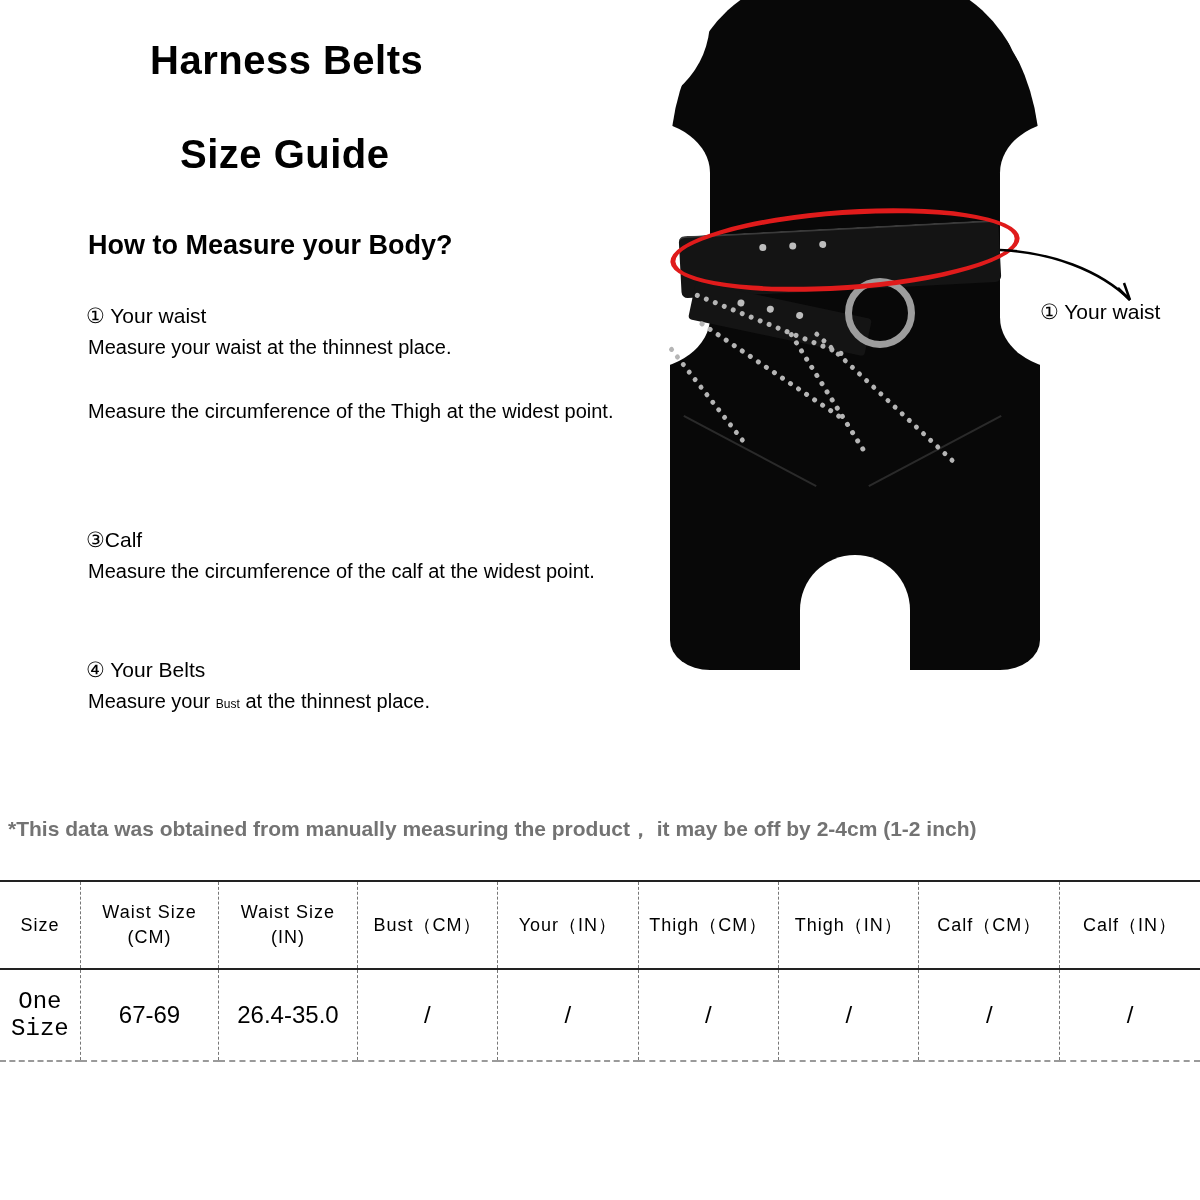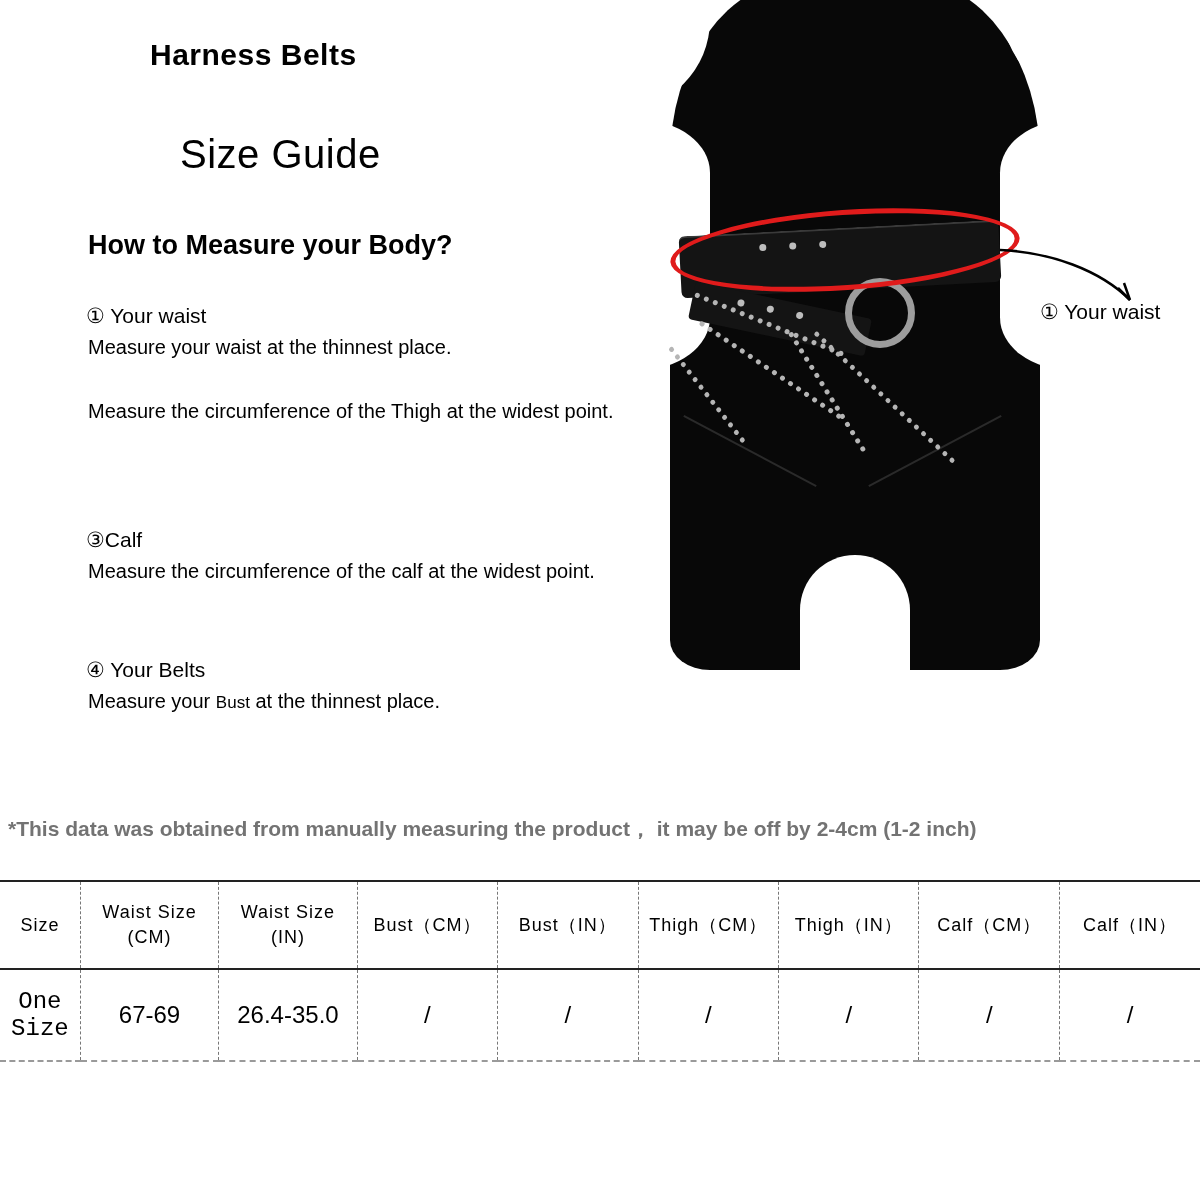--- a/index.html
+++ b/index.html
@@ -21,30 +21,30 @@
     position: absolute;
     left: 0;
     top: 0;
     width: 660px;
     height: 790px;
   }
   .title-1 {
     position: absolute;
     left: 150px;
     top: 38px;
-    font-size: 30px;
+    font-size: 40px;
     font-weight: bold;
     letter-spacing: 0.5px;
   }
   .title-2 {
     position: absolute;
     left: 180px;
     top: 132px;
     font-size: 40px;
-    font-weight: normal;
+    font-weight: bold;
     letter-spacing: 0.5px;
   }
   .subtitle {
     position: absolute;
     left: 88px;
     top: 230px;
     font-size: 27px;
     font-weight: bold;
   }
 
@@ -60,21 +60,21 @@
   }
   .measure-body {
     font-size: 20px;
     line-height: 27px;
     padding-left: 2px;
   }
   .b1 { top: 302px; }
   .b2 { top: 398px; }
   .b3 { top: 526px; }
   .b4 { top: 656px; }
-  .small-word { font-size: 17px; margin-top: 16px; }
+  .small-word { font-size: 12px; margin-top: 16px; }
 
   
   .photo {
     position: absolute;
     left: 600px;
     top: 0;
     width: 600px;
     height: 660px;
   }
   .torso {
@@ -347,21 +347,21 @@
       </th>
       <th>
         <div>Waist Size</div>
         <div>(IN)</div>
       </th>
       <th>
         <div>Bust（CM）</div>
         <div></div>
       </th>
       <th>
-        <div>Bust（IN）</div>
+        <div>Your（IN）</div>
         <div></div>
       </th>
       <th>
         <div>Thigh（CM）</div>
         <div></div>
       </th>
       <th>
         <div>Thigh（IN）</div>
         <div></div>
       </th>

